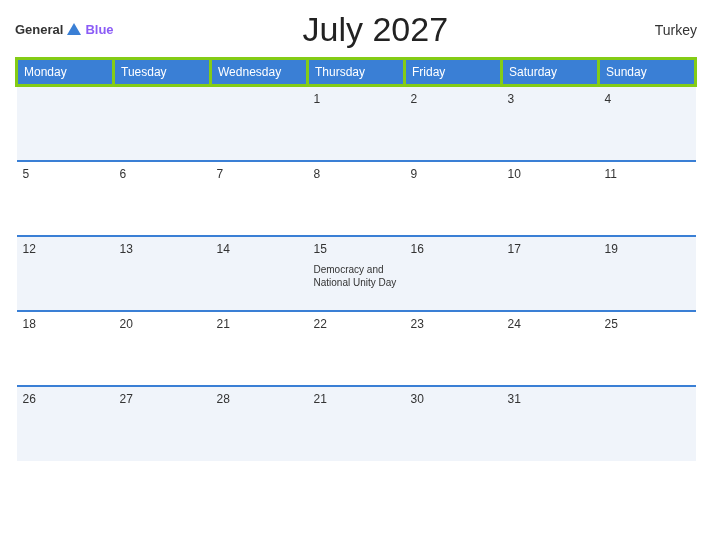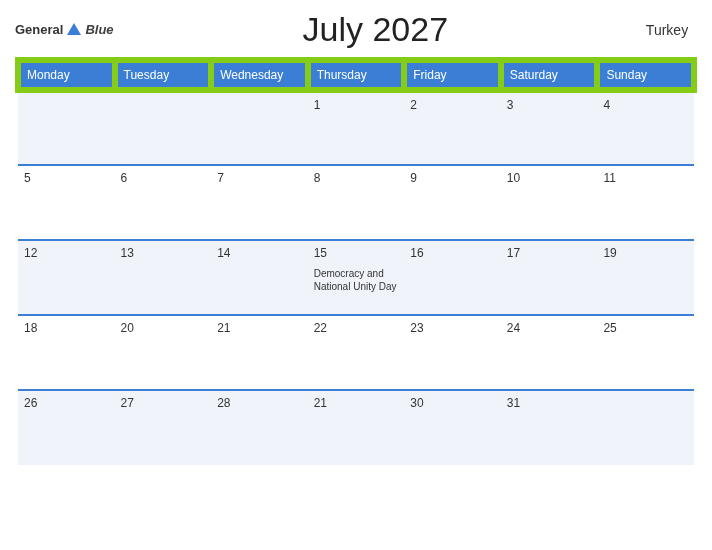--- a/index.html
+++ b/index.html
@@ -28,22 +28,21 @@
       gap: 2px;
     }
     .logo-text-general {
       font-size: 13px;
       font-weight: bold;
       color: #333;
     }
     .logo-text-blue {
       font-size: 13px;
       font-weight: bold;
-      color: #404040;
-      font-style: italic;
+      color: #8b5cf6;
     }
     .logo-triangle {
       width: 0;
       height: 0;
       border-left: 7px solid transparent;
       border-right: 7px solid transparent;
       border-bottom: 12px solid #3a7fd5;
       margin-left: 2px;
       margin-bottom: 1px;
     }
@@ -51,36 +50,36 @@
       font-size: 34px;
       font-weight: normal;
       color: #222;
       text-align: center;
       flex: 1;
     }
     .country {
       font-size: 14px;
       color: #333;
       min-width: 60px;
-      text-align: center;
+      text-align: right;
     }
     .calendar {
       width: 100%;
       border-collapse: collapse;
     }
     .calendar thead tr {
       background: #3a7fd5;
     }
     .calendar thead th {
       color: #fff;
       font-size: 12px;
       font-weight: normal;
       padding: 5px 6px;
       text-align: left;
-      border: 6px solid #84cc16;
+      border: 3px solid #84cc16;
       width: 14.28%;
     }
     .calendar tbody tr {
       height: 75px;
     }
     .calendar tbody tr:nth-child(odd) {
       background: #f0f4fa;
     }
     .calendar tbody tr:nth-child(even) {
       background: #fff;

